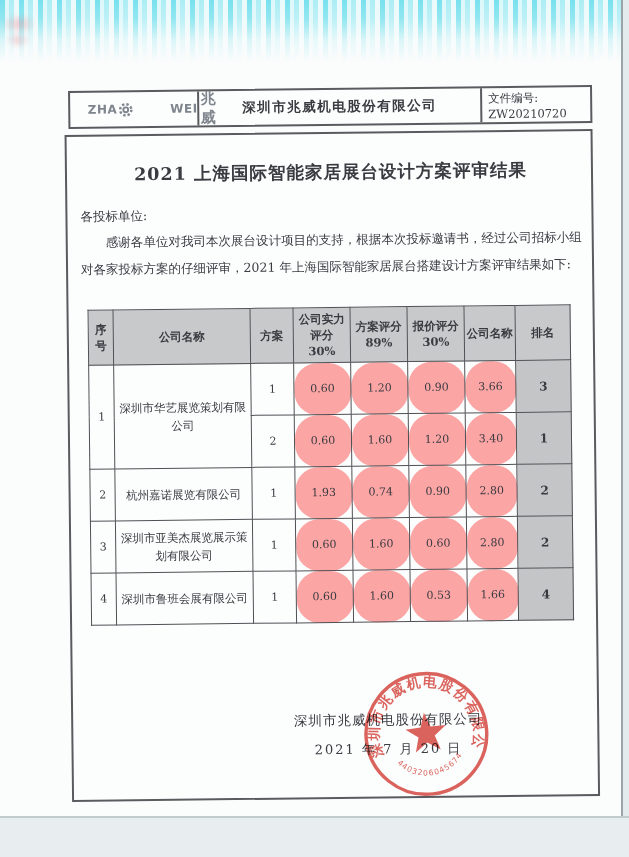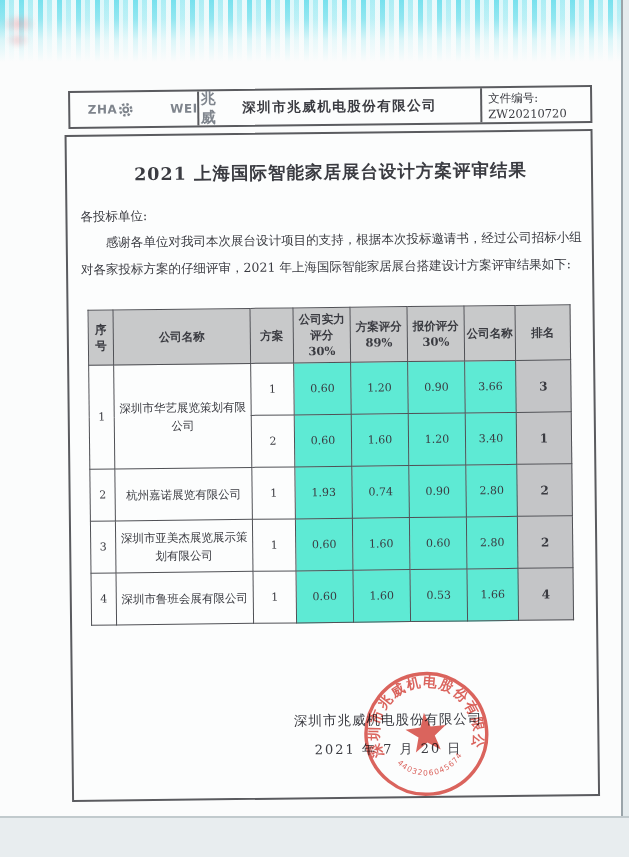--- a/index.html
+++ b/index.html
@@ -53,21 +53,21 @@
   .salutation{margin-top:22px;font-size:12.5px;}
   .body-para{margin-top:3px;font-size:12.5px;line-height:27px;text-align:justify;text-indent:2em;}
 
   
   .results-table{border-collapse:collapse;table-layout:fixed;width:482px;
     margin:27px 0 0 6px;font-size:11px;}
   .results-table th,.results-table td{
     border:1.5px solid #505156;text-align:center;vertical-align:middle;padding:1px 2px;}
   .results-table th{background:#c8c9ca;font-weight:700;font-size:11.5px;line-height:16px;height:52px;}
   .results-table tbody tr{height:52px;}
-  .c-score{background:#5eead4;}
+  .c-score{background:#fca5a5;border-radius:23px;}
   .c-rank{background:#c4c5c7;font-weight:700;font-size:12px;}
   .c-name{font-size:11.5px;line-height:18px;padding:0 6px;}
   .w0{width:25px}.w1{width:137px}.w2{width:43px}.w3{width:57px}
   .w4{width:57px}.w5{width:57px}.w6{width:51px}.w7{width:55px}
 
   
   .signature{position:absolute;left:172px;top:578px;width:286px;text-align:center;}
   .sig-company{font-size:13.5px;letter-spacing:1px;}
   .sig-date{font-size:13px;margin-top:11px;letter-spacing:2px;}
   .stamp{position:absolute;left:282px;top:530px;width:142px;height:142px;

